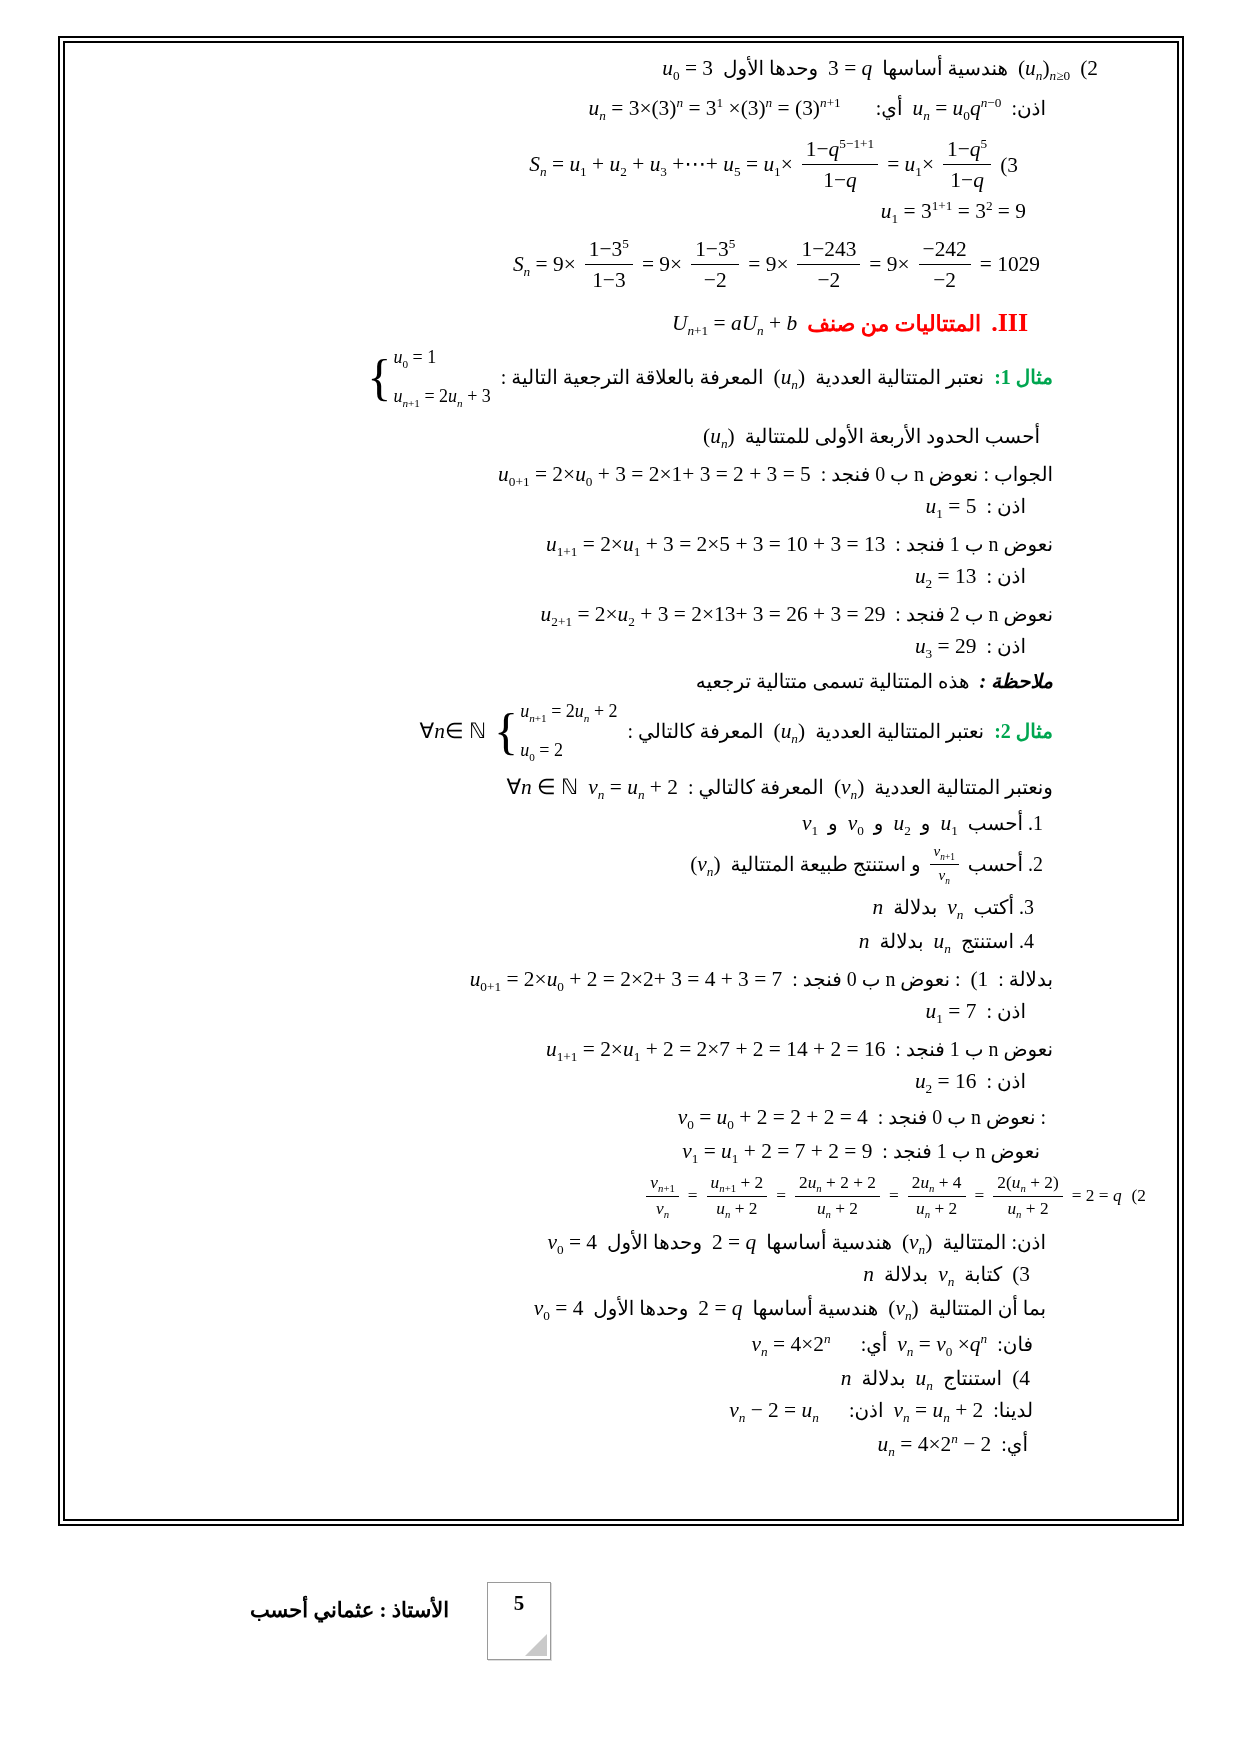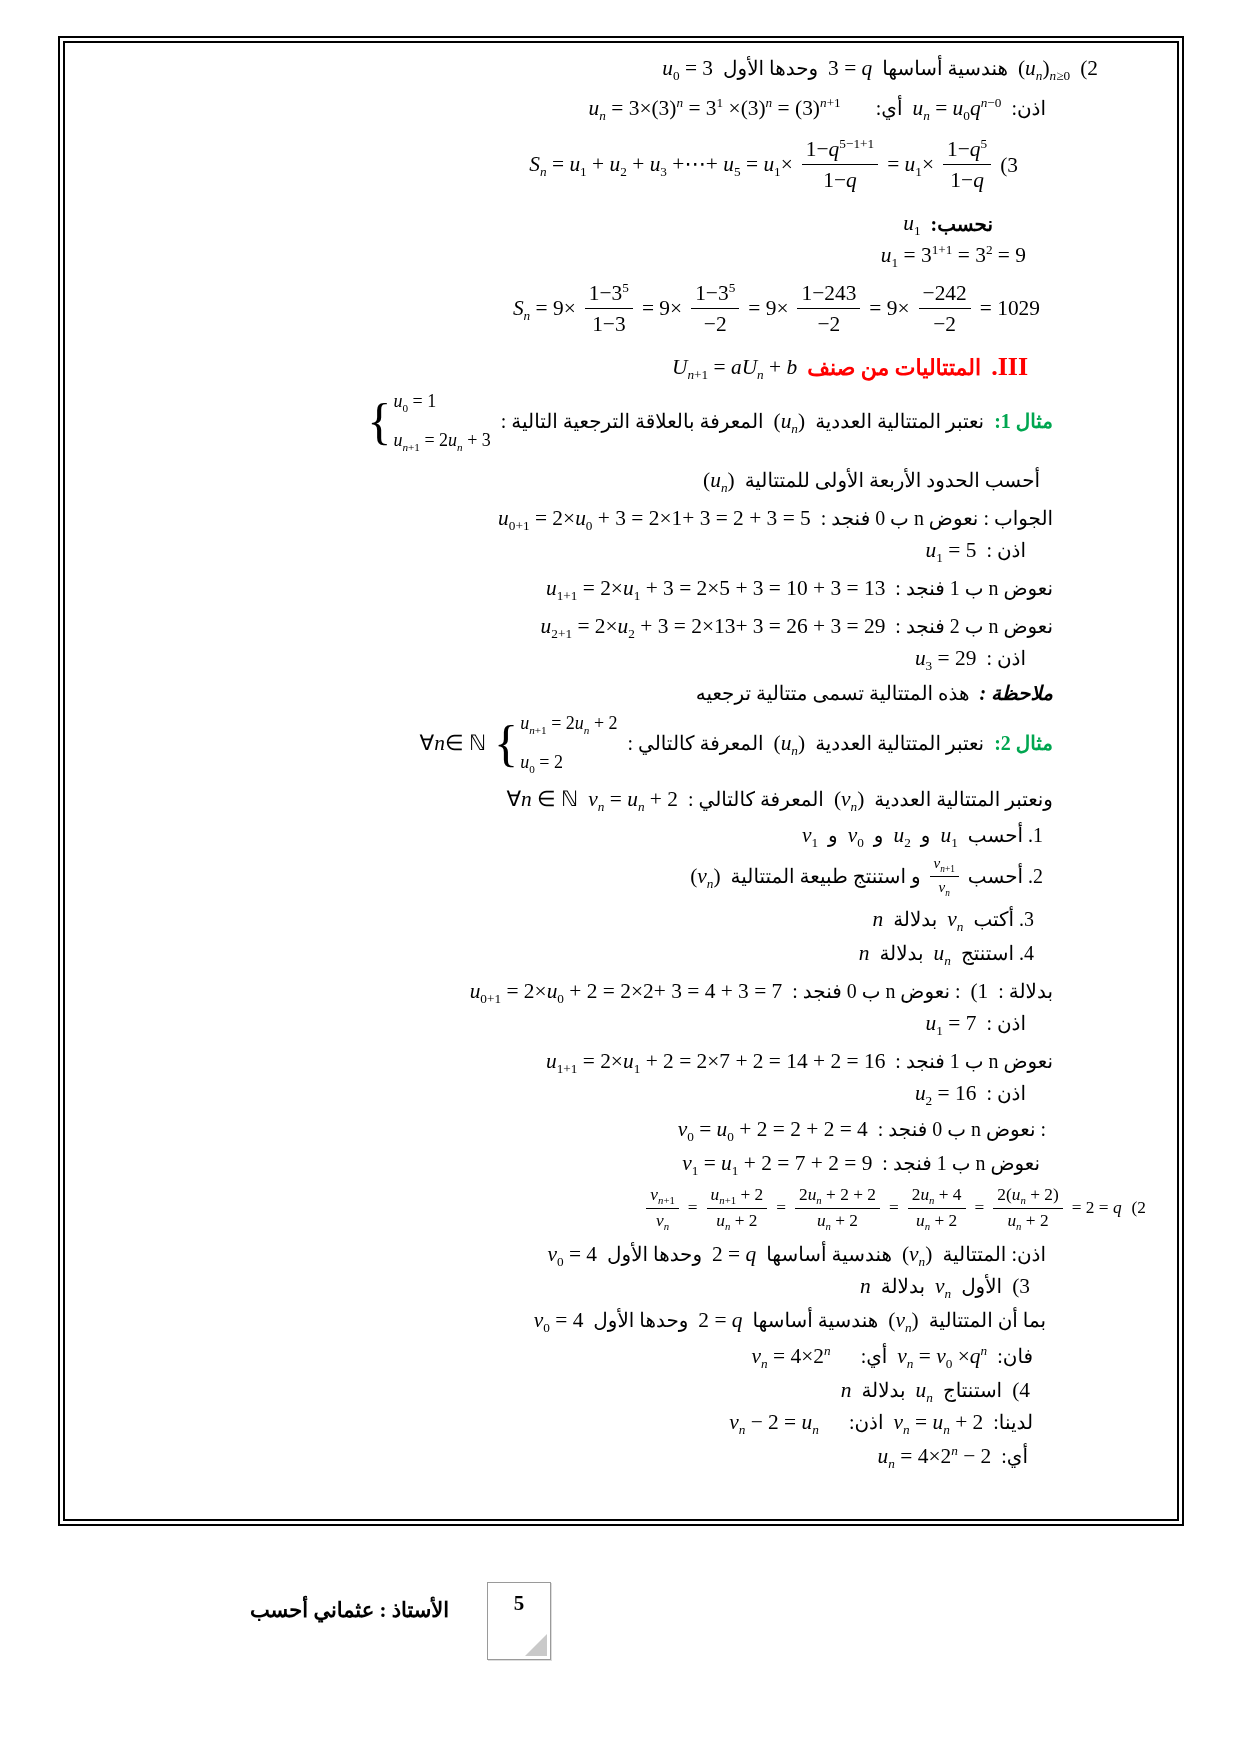--- a/index.html
+++ b/index.html
@@ -26,35 +26,35 @@
   .dogear{position:absolute;right:3px;bottom:3px;width:0;height:0;border-style:solid;border-width:0 0 22px 22px;border-color:transparent transparent #c9c9c9 transparent}
   .dogear:after{content:"";position:absolute;left:-22px;top:0;width:0;height:0;border-style:solid;border-width:0 0 22px 22px;border-color:transparent transparent transparent transparent}
 </style>
 </head>
 <body>
 
 <div class="frame">
     <div class="line" style="padding-right: 60px; margin-top: 2px;"><span class="seg m" dir="ltr">(2</span><span class="seg m" dir="ltr">(<i>u</i><sub><i>n</i></sub>)<sub><i>n</i>≥0</sub></span><span class="seg ar" dir="rtl">هندسية أساسها</span><span class="seg m" dir="ltr">3 = <i>q</i></span><span class="seg ar" dir="rtl">وحدها الأول</span><span class="seg m" dir="ltr"><i>u</i><sub>0</sub> = 3</span></div>
     <div class="line" style="padding-right: 112px; margin-top: 10px;"><span class="seg ar" dir="rtl">اذن:</span><span class="seg m" dir="ltr"><i>u</i><sub><i>n</i></sub> = <i>u</i><sub>0</sub><i>q</i><sup><i>n</i>−0</sup></span><span class="seg ar" dir="rtl" style="margin-left: 30px;">أي:</span><span class="seg m" dir="ltr"><i>u</i><sub><i>n</i></sub> = 3×(3)<sup><i>n</i></sup> = 3<sup>1</sup> ×(3)<sup><i>n</i></sup> = (3)<sup><i>n</i>+1</sup></span></div>
     <div class="line ltr" style="padding-right: 140px; margin-top: 12px;"><span class="seg m" dir="ltr"><i>S</i><sub><i>n</i></sub> = <i>u</i><sub>1</sub> + <i>u</i><sub>2</sub> + <i>u</i><sub>3</sub> +⋯+ <i>u</i><sub>5</sub> = <i>u</i><sub>1</sub>×</span><span class="seg m frac" dir="ltr"><span class="num">1−<i>q</i><sup>5−1+1</sup></span><span class="den">1−<i>q</i></span></span><span class="seg m" dir="ltr">= <i>u</i><sub>1</sub>×</span><span class="seg m frac" dir="ltr"><span class="num">1−<i>q</i><sup>5</sup></span><span class="den">1−<i>q</i></span></span><span class="seg m" dir="ltr">(3</span></div>
-    <div class="line" style="padding-right: 165px; margin-top: 14px;"><span class="seg ar" dir="rtl" style="font-weight: bold;">نحسب:</span><span class="seg m" dir="ltr"><i>u</i><sub>1</sub></span></div>
     <div class="line ltr" style="padding-right: 132px; margin-top: 2px;"><span class="seg m" dir="ltr"><i>u</i><sub>1</sub> = 3<sup>1+1</sup> = 3<sup>2</sup> = 9</span></div>
     <div class="line ltr" style="padding-right: 118px; margin-top: 8px;"><span class="seg m" dir="ltr"><i>S</i><sub><i>n</i></sub> = 9×</span><span class="seg m frac" dir="ltr"><span class="num">1−3<sup>5</sup></span><span class="den">1−3</span></span><span class="seg m" dir="ltr">= 9×</span><span class="seg m frac" dir="ltr"><span class="num">1−3<sup>5</sup></span><span class="den">−2</span></span><span class="seg m" dir="ltr">= 9×</span><span class="seg m frac" dir="ltr"><span class="num">1−243</span><span class="den">−2</span></span><span class="seg m" dir="ltr">= 9×</span><span class="seg m frac" dir="ltr"><span class="num">−242</span><span class="den">−2</span></span><span class="seg m" dir="ltr">= 1029</span></div>
     <div class="line" style="padding-right: 130px; margin-top: 12px;"><span class="seg m" dir="ltr" style="font-weight: bold; color: rgb(255, 0, 0); font-size: 26px;">.III</span><span class="seg ar" dir="rtl" style="font-weight: bold; color: rgb(255, 0, 0); font-size: 22px;">المتتاليات من صنف</span><span class="seg m" dir="ltr"><i>U</i><sub><i>n</i>+1</sub> = <i>a</i><i>U</i><sub><i>n</i></sub> + <i>b</i></span></div>
     <div class="line" style="padding-right: 105px; margin-top: 6px;"><span class="seg ar" dir="rtl" style="font-weight: bold; color: rgb(0, 166, 80);">مثال 1:</span><span class="seg ar" dir="rtl">نعتبر المتتالية العددية</span><span class="seg m" dir="ltr">(<i>u</i><sub><i>n</i></sub>)</span><span class="seg ar" dir="rtl">المعرفة بالعلاقة الترجعية التالية :</span><span class="seg m cases" dir="ltr" style="margin-left: 20px;">
         <span class="brace">{</span>
         <span class="rows" style="font-size:18px">
           <span><i>u</i><sub>0</sub> = 1</span>
           <span><i>u</i><sub><i>n</i>+1</sub> = 2<i>u</i><sub><i>n</i></sub> + 3</span>
         </span>
       </span></div>
     <div class="line" style="padding-right: 118px; margin-top: 12px;"><span class="seg ar" dir="rtl">أحسب الحدود الأربعة الأولى للمتتالية</span><span class="seg m" dir="ltr">(<i>u</i><sub><i>n</i></sub>)</span></div>
     <div class="line" style="padding-right: 105px; margin-top: 8px;"><span class="seg ar" dir="rtl">الجواب : نعوض n ب  0  فنجد :</span><span class="seg m" dir="ltr"><i>u</i><sub>0+1</sub> = 2×<i>u</i><sub>0</sub> + 3 = 2×1+ 3 = 2 + 3 = 5</span></div>
     <div class="line" style="padding-right: 132px; margin-top: 2px;"><span class="seg ar" dir="rtl">اذن :</span><span class="seg m" dir="ltr"><i>u</i><sub>1</sub> = 5</span></div>
     <div class="line" style="padding-right: 105px; margin-top: 8px;"><span class="seg ar" dir="rtl">نعوض n ب  1  فنجد :</span><span class="seg m" dir="ltr"><i>u</i><sub>1+1</sub> = 2×<i>u</i><sub>1</sub> + 3 = 2×5 + 3 = 10 + 3 = 13</span></div>
+    <div class="line" style="padding-right: 132px; margin-top: 2px;"><span class="seg ar" dir="rtl">اذن :</span><span class="seg m" dir="ltr"><i>u</i><sub>2</sub> = 13</span></div>
     <div class="line" style="padding-right: 105px; margin-top: 8px;"><span class="seg ar" dir="rtl">نعوض n ب  2  فنجد :</span><span class="seg m" dir="ltr"><i>u</i><sub>2+1</sub> = 2×<i>u</i><sub>2</sub> + 3 = 2×13+ 3 = 26 + 3 = 29</span></div>
     <div class="line" style="padding-right: 132px; margin-top: 2px;"><span class="seg ar" dir="rtl">اذن :</span><span class="seg m" dir="ltr"><i>u</i><sub>3</sub> = 29</span></div>
     <div class="line" style="padding-right: 105px; margin-top: 5px;"><span class="seg ar" dir="rtl" style="font-weight: bold; font-style: italic;">ملاحظة :</span><span class="seg ar" dir="rtl">هذه المتتالية تسمى متتالية ترجعيه</span></div>
     <div class="line" style="padding-right: 105px; margin-top: 4px;"><span class="seg ar" dir="rtl" style="font-weight: bold; color: rgb(0, 166, 80);">مثال 2:</span><span class="seg ar" dir="rtl">نعتبر المتتالية العددية</span><span class="seg m" dir="ltr">(<i>u</i><sub><i>n</i></sub>)</span><span class="seg ar" dir="rtl">المعرفة كالتالي :</span><span class="seg m cases" dir="ltr" style="margin-left: 14px;">
         <span class="casespre">∀<i>n</i>∈ ℕ</span>
         <span class="brace">{</span>
         <span class="rows" style="font-size:18px">
           <span><i>u</i><sub><i>n</i>+1</sub> = 2<i>u</i><sub><i>n</i></sub> + 2</span>
           <span><i>u</i><sub>0</sub> = 2</span>
         </span>
@@ -65,21 +65,21 @@
     <div class="line" style="padding-right: 124px; margin-top: 6px; text-decoration: underline;"><span class="seg ar" dir="rtl">3. أكتب</span><span class="seg m" dir="ltr"><i>v</i><sub><i>n</i></sub></span><span class="seg ar" dir="rtl">بدلالة</span><span class="seg m" dir="ltr"><i>n</i></span></div>
     <div class="line" style="padding-right: 124px; margin-top: 4px;"><span class="seg ar" dir="rtl">4. استنتج</span><span class="seg m" dir="ltr"><i>u</i><sub><i>n</i></sub></span><span class="seg ar" dir="rtl">بدلالة</span><span class="seg m" dir="ltr"><i>n</i></span></div>
     <div class="line" style="padding-right: 105px; margin-top: 8px;"><span class="seg ar" dir="rtl">بدلالة :</span><span class="seg m" dir="ltr">(1</span><span class="seg ar" dir="rtl">: نعوض n ب  0  فنجد :</span><span class="seg m" dir="ltr"><i>u</i><sub>0+1</sub> = 2×<i>u</i><sub>0</sub> + 2 = 2×2+ 3 = 4 + 3 = 7</span></div>
     <div class="line" style="padding-right: 132px; margin-top: 2px;"><span class="seg ar" dir="rtl">اذن :</span><span class="seg m" dir="ltr"><i>u</i><sub>1</sub> = 7</span></div>
     <div class="line" style="padding-right: 105px; margin-top: 8px;"><span class="seg ar" dir="rtl">نعوض n ب  1  فنجد :</span><span class="seg m" dir="ltr"><i>u</i><sub>1+1</sub> = 2×<i>u</i><sub>1</sub> + 2 = 2×7 + 2 = 14 + 2 = 16</span></div>
     <div class="line" style="padding-right: 132px; margin-top: 2px;"><span class="seg ar" dir="rtl">اذن :</span><span class="seg m" dir="ltr"><i>u</i><sub>2</sub> = 16</span></div>
     <div class="line" style="padding-right: 112px; margin-top: 6px;"><span class="seg ar" dir="rtl">: نعوض n ب  0  فنجد :</span><span class="seg m" dir="ltr"><i>v</i><sub>0</sub> = <i>u</i><sub>0</sub> + 2 = 2 + 2 = 4</span></div>
     <div class="line" style="padding-right: 118px; margin-top: 4px;"><span class="seg ar" dir="rtl">نعوض n ب  1  فنجد :</span><span class="seg m" dir="ltr"><i>v</i><sub>1</sub> = <i>u</i><sub>1</sub> + 2 = 7 + 2 = 9</span></div>
     <div class="line ltr" style="padding-right: 12px; margin-top: 6px; font-size: 17px;"><span class="seg m frac" dir="ltr"><span class="num"><i>v</i><sub><i>n</i>+1</sub></span><span class="den"><i>v</i><sub><i>n</i></sub></span></span><span class="seg m" dir="ltr">=</span><span class="seg m frac" dir="ltr"><span class="num"><i>u</i><sub><i>n</i>+1</sub> + 2</span><span class="den"><i>u</i><sub><i>n</i></sub> + 2</span></span><span class="seg m" dir="ltr">=</span><span class="seg m frac" dir="ltr"><span class="num">2<i>u</i><sub><i>n</i></sub> + 2 + 2</span><span class="den"><i>u</i><sub><i>n</i></sub> + 2</span></span><span class="seg m" dir="ltr">=</span><span class="seg m frac" dir="ltr"><span class="num">2<i>u</i><sub><i>n</i></sub> + 4</span><span class="den"><i>u</i><sub><i>n</i></sub> + 2</span></span><span class="seg m" dir="ltr">=</span><span class="seg m frac" dir="ltr"><span class="num">2(<i>u</i><sub><i>n</i></sub> + 2)</span><span class="den"><i>u</i><sub><i>n</i></sub> + 2</span></span><span class="seg m" dir="ltr">= 2 = <i>q</i></span><span class="seg m" dir="ltr">(2</span></div>
     <div class="line" style="padding-right: 112px; margin-top: 6px;"><span class="seg ar" dir="rtl">اذن: المتتالية</span><span class="seg m" dir="ltr">(<i>v</i><sub><i>n</i></sub>)</span><span class="seg ar" dir="rtl">هندسية أساسها</span><span class="seg m" dir="ltr">2 = <i>q</i></span><span class="seg ar" dir="rtl">وحدها الأول</span><span class="seg m" dir="ltr"><i>v</i><sub>0</sub> = 4</span></div>
-    <div class="line" style="padding-right: 128px; margin-top: 2px;"><span class="seg m" dir="ltr">(3</span><span class="seg ar" dir="rtl">الأول</span><span class="seg m" dir="ltr"><i>v</i><sub><i>n</i></sub></span><span class="seg ar" dir="rtl">بدلالة</span><span class="seg m" dir="ltr"><i>n</i></span></div>
+    <div class="line" style="padding-right: 128px; margin-top: 2px;"><span class="seg m" dir="ltr">(3</span><span class="seg ar" dir="rtl">كتابة</span><span class="seg m" dir="ltr"><i>v</i><sub><i>n</i></sub></span><span class="seg ar" dir="rtl">بدلالة</span><span class="seg m" dir="ltr"><i>n</i></span></div>
     <div class="line" style="padding-right: 112px; margin-top: 4px;"><span class="seg ar" dir="rtl">بما أن المتتالية</span><span class="seg m" dir="ltr">(<i>v</i><sub><i>n</i></sub>)</span><span class="seg ar" dir="rtl">هندسية أساسها</span><span class="seg m" dir="ltr">2 = <i>q</i></span><span class="seg ar" dir="rtl">وحدها الأول</span><span class="seg m" dir="ltr"><i>v</i><sub>0</sub> = 4</span></div>
     <div class="line" style="padding-right: 125px; margin-top: 6px;"><span class="seg ar" dir="rtl">فان:</span><span class="seg m" dir="ltr"><i>v</i><sub><i>n</i></sub> = <i>v</i><sub>0</sub> ×<i>q</i><sup><i>n</i></sup></span><span class="seg ar" dir="rtl" style="margin-left: 25px;">أي:</span><span class="seg m" dir="ltr"><i>v</i><sub><i>n</i></sub> = 4×2<sup><i>n</i></sup></span></div>
     <div class="line" style="padding-right: 128px; margin-top: 4px;"><span class="seg m" dir="ltr">(4</span><span class="seg ar" dir="rtl">استنتاج</span><span class="seg m" dir="ltr"><i>u</i><sub><i>n</i></sub></span><span class="seg ar" dir="rtl">بدلالة</span><span class="seg m" dir="ltr"><i>n</i></span></div>
     <div class="line" style="padding-right: 125px; margin-top: 2px;"><span class="seg ar" dir="rtl">لدينا:</span><span class="seg m" dir="ltr"><i>v</i><sub><i>n</i></sub> = <i>u</i><sub><i>n</i></sub> + 2</span><span class="seg ar" dir="rtl" style="margin-left: 25px;">اذن:</span><span class="seg m" dir="ltr"><i>v</i><sub><i>n</i></sub> − 2 = <i>u</i><sub><i>n</i></sub></span></div>
     <div class="line" style="padding-right: 130px; margin-top: 4px;"><span class="seg ar" dir="rtl">أي:</span><span class="seg m" dir="ltr"><i>u</i><sub><i>n</i></sub> = 4×2<sup><i>n</i></sup> − 2</span></div>
   </div>
 
 <div class="footer-teacher">الأستاذ : عثماني أحسب</div>
 
 <div class="pagebox">

